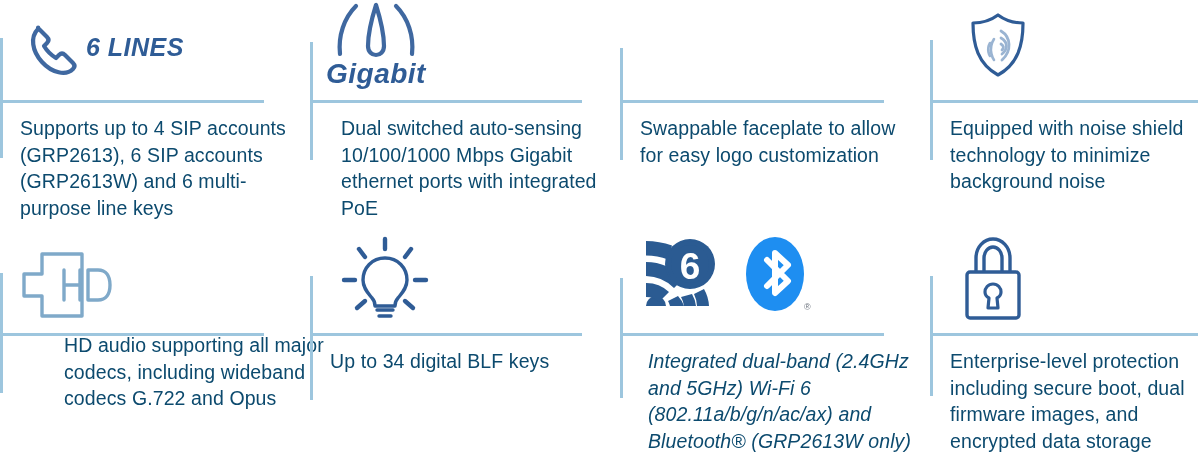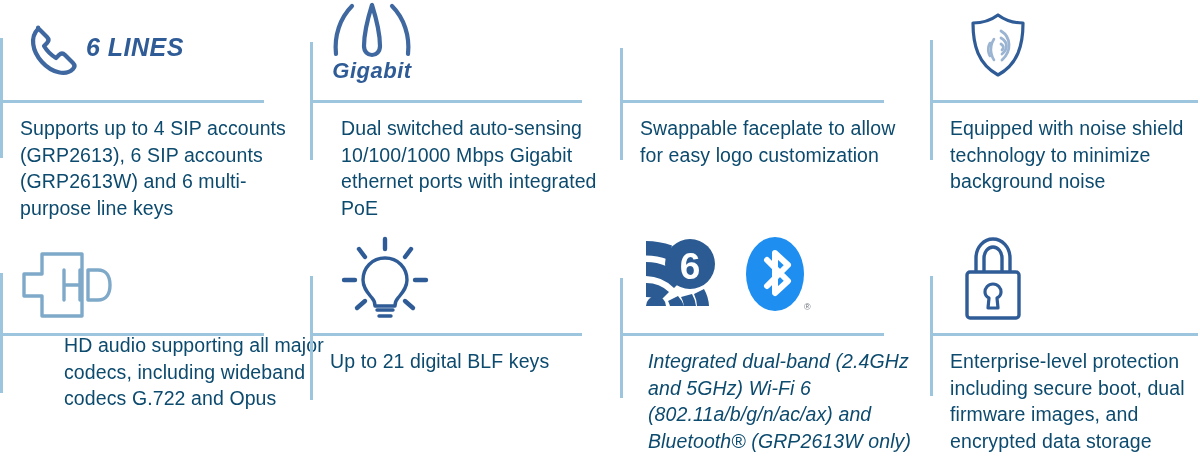--- a/index.html
+++ b/index.html
@@ -50,21 +50,21 @@
     letter-spacing: 0.1px;
     white-space: pre-line;
   }
   .wordmark {
     font-style: italic;
     font-weight: bold;
     color: #2f5c96;
     letter-spacing: 0.5px;
   }
   .wm-lines { font-size: 25px; }
-  .wm-giga  { font-size: 22px; }
+  .wm-giga  { font-size: 28px; }
   svg { display: block; overflow: visible; }
 </style>
 </head>
 <body>
 
 <div id="feature-grid">
 
   <div class="cell" style="left:0px;top:0px;width:300px;height:236px;">
     <div class="vrule" style="left:0px;top:38px;height:120px;"></div>
     <div class="hrule" style="left:0px;top:100px;width:264px;"></div>
@@ -145,21 +145,21 @@
           <path d="M47 3 L47 13" stroke="#2f5c96" stroke-width="4.4" stroke-linecap="round"></path>
           <path d="M21 13 L27 21" stroke="#2f5c96" stroke-width="4.4" stroke-linecap="round"></path>
           <path d="M73 13 L67 21" stroke="#2f5c96" stroke-width="4.4" stroke-linecap="round"></path>
           <path d="M6 44 L17 44" stroke="#2f5c96" stroke-width="4.4" stroke-linecap="round"></path>
           <path d="M88 44 L77 44" stroke="#2f5c96" stroke-width="4.4" stroke-linecap="round"></path>
           <path d="M19 72 L27 65" stroke="#2f5c96" stroke-width="4.4" stroke-linecap="round"></path>
           <path d="M75 72 L67 65" stroke="#2f5c96" stroke-width="4.4" stroke-linecap="round"></path>
         </svg>
       </span>
     </div>
-    <div class="desc" style="left:20px;top:112px;width:276px;">Up to 21 digital BLF keys</div>
+    <div class="desc" style="left:20px;top:112px;width:276px;">Up to 34 digital BLF keys</div>
   </div>
 
   <div class="cell" style="left:620px;top:236px;width:300px;height:236px;">
     <div class="vrule" style="left:0px;top:42px;height:120px;"></div>
     <div class="hrule" style="left:0px;top:97px;width:264px;"></div>
     <div class="icon-wrap" style="left:22px;top:0px;gap:22px;align-items:center;">
       <span>
         <svg width="80" height="78" viewBox="0 0 80 78">
           <g fill="#2b5b92">
             <path d="M4 70 a10 10 0 0 1 10 -10 a10 10 0 0 1 10 10 Z"></path>

